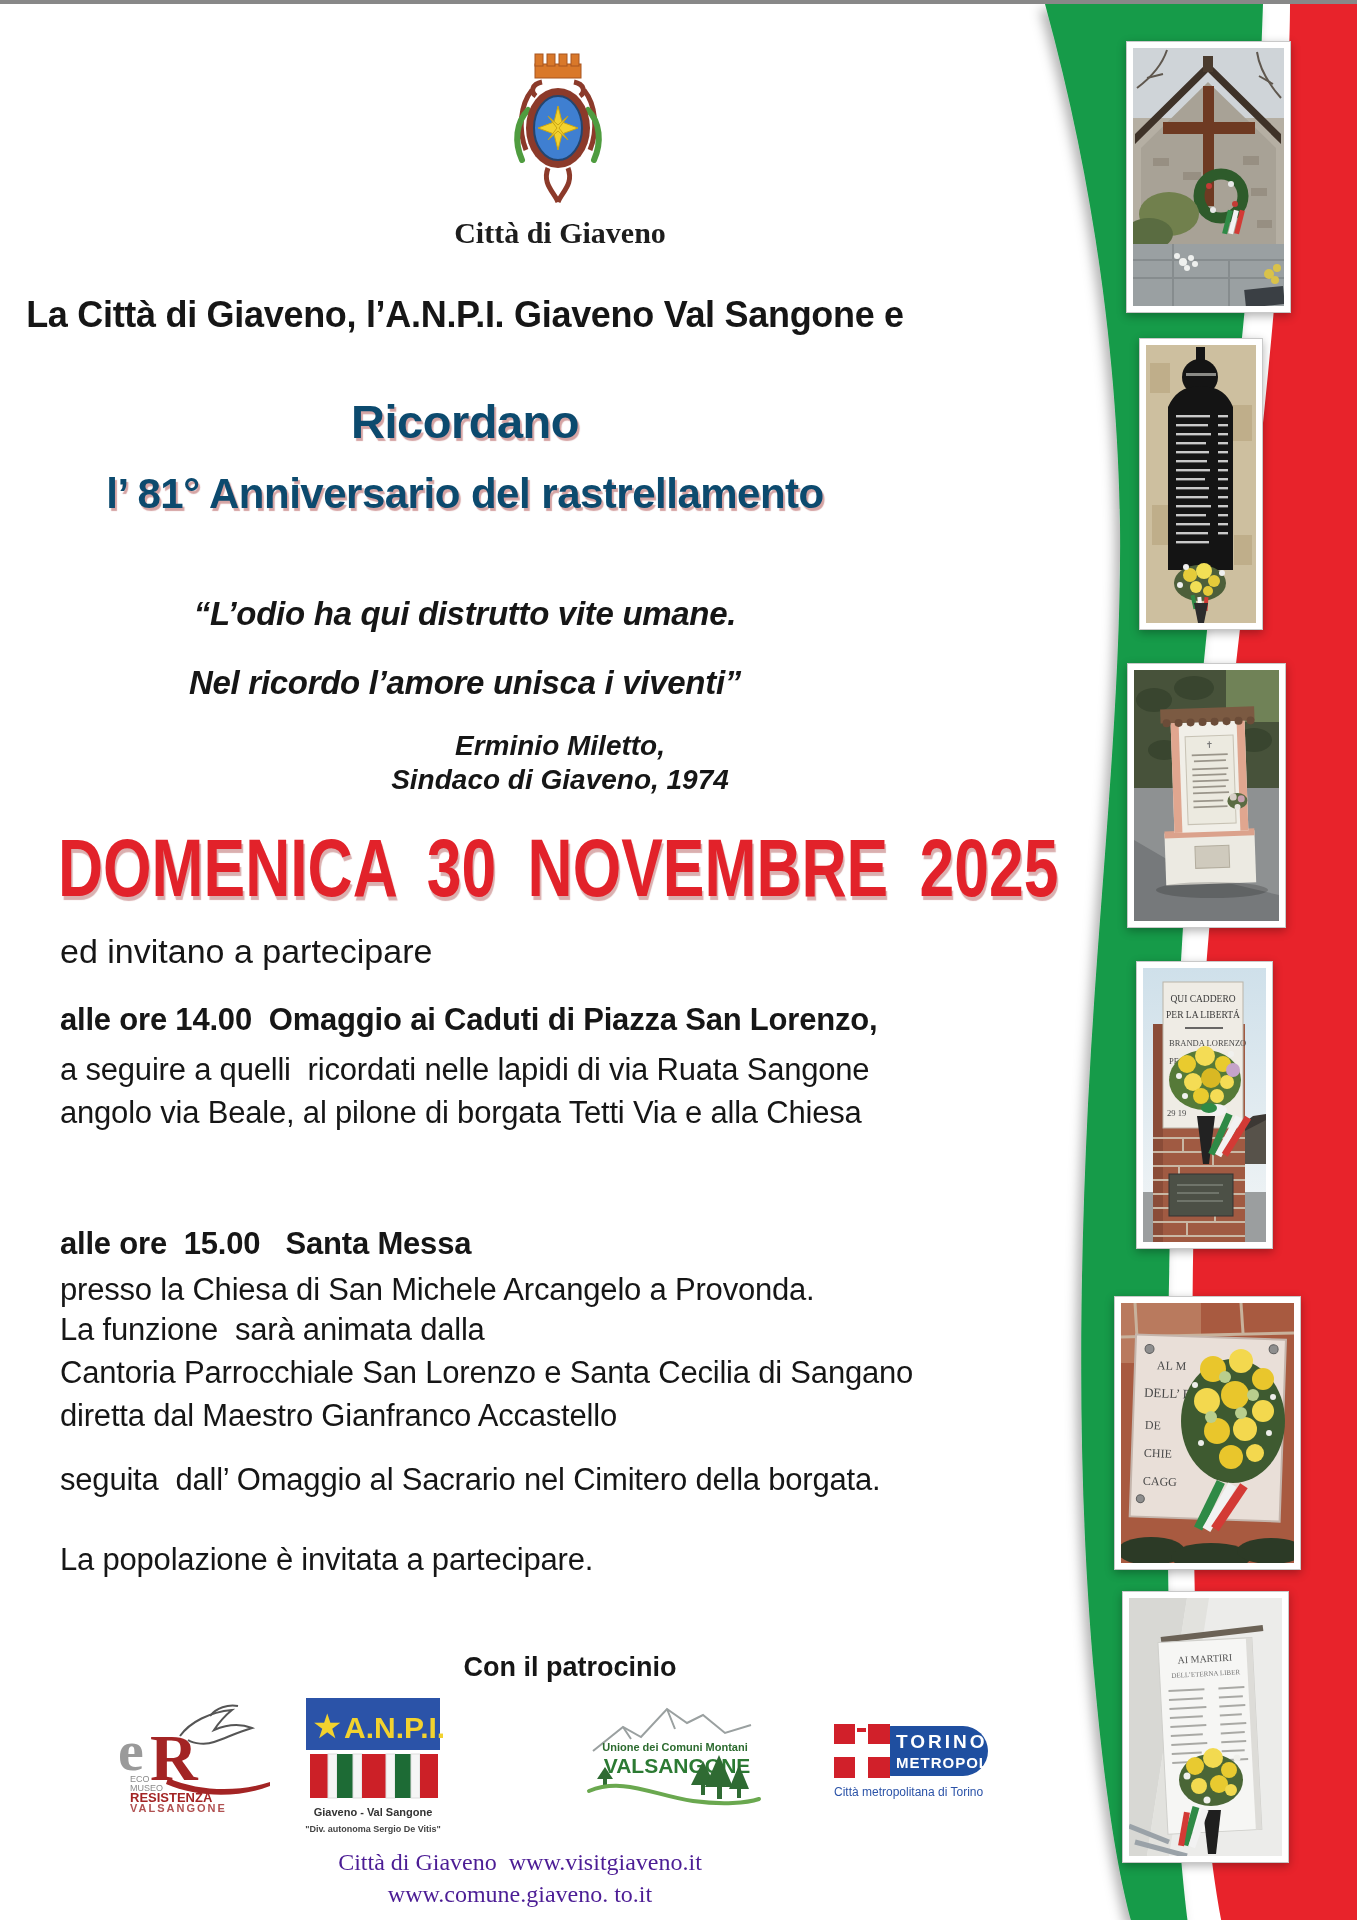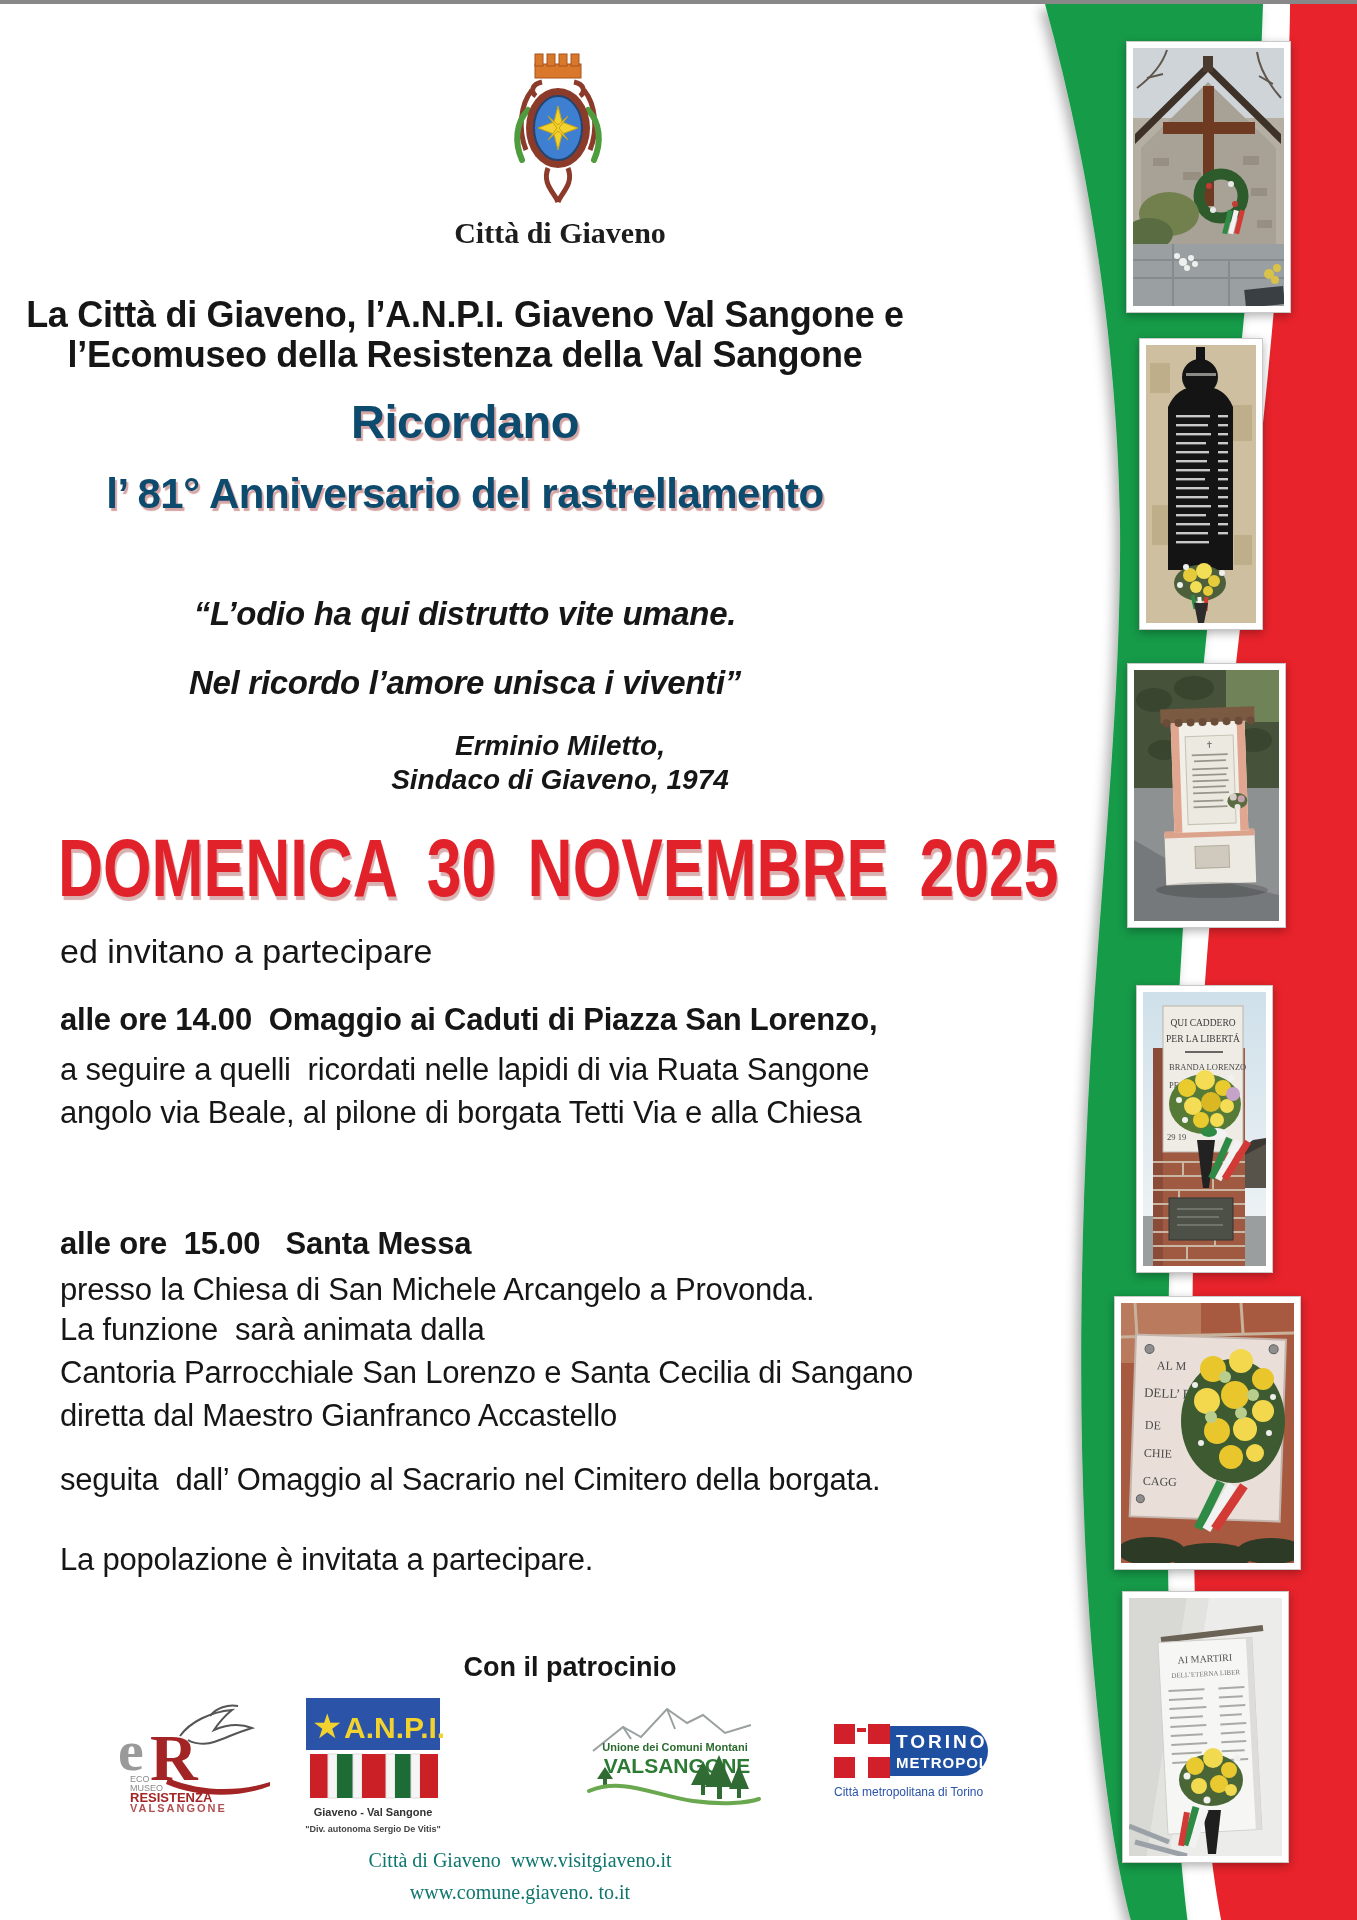--- a/index.html
+++ b/index.html
@@ -22,21 +22,21 @@
   .quote{font-style:italic;font-weight:600;font-size:33px;letter-spacing:-.3px;}
   .attr{font-style:italic;font-weight:700;font-size:28px;left:330px;width:460px;text-align:center;}
   .headline{color:#e2222a;font-weight:700;font-size:80px;letter-spacing:0px;word-spacing:18px;
             transform:scale(.78,1.02);transform-origin:0 0;white-space:nowrap;
             text-shadow:2px 3px 1px rgba(150,25,25,.35);}
   .body-t{font-size:31px;letter-spacing:-.2px;}
   .body-b{font-size:31px;font-weight:700;letter-spacing:-.2px;}
   .invite{font-size:34px;}
 
   .patronage{font-size:27px;font-weight:600;}
-  .footer-t{font-family:"Liberation Serif", serif;font-size:20px;color:#0f766e;text-align:center;width:760px;left:140px;}
+  .footer-t{font-family:"Liberation Serif", serif;font-size:24px;color:#4c1d95;text-align:center;width:760px;left:140px;}
 
   .photo{position:absolute;background:#fff;padding:6px;border:1px solid #c9c9c9;
          box-shadow:0 3px 9px rgba(0,0,0,.30);}
   .photo svg{display:block;}
 
   .flag-svg{position:absolute;left:0;top:0;}
   .logo{position:absolute;}
 </style>
 </head>
 <body>
@@ -92,21 +92,20 @@
     <ellipse cx="56" cy="78" rx="32" ry="40" fill="#8c3a2a"></ellipse>
     <ellipse cx="56" cy="78" rx="24" ry="32" fill="#3f7fd1" stroke="#24456f" stroke-width="2"></ellipse>
     <g fill="#f2d22e" stroke="#caa312" stroke-width="1">
       <polygon points="56,56 60,72 76,78 60,84 56,100 52,84 36,78 52,72"></polygon>
       <polygon points="46,66 56,75 66,66 57,78 66,90 56,81 46,90 55,78"></polygon>
     </g>
   </svg>
   <div class="abs crest-caption line" style="left:360px;top:212px;width:400px;text-align:center">Città di Giaveno</div>
 
   <div class="abs center-col intro line" style="top:290px">La Città di Giaveno, l’A.N.P.I. Giaveno Val Sangone e</div>
-  <div class="abs center-col intro line" style="top:330px">l’Ecomuseo della Resistenza della Val Sangone</div>
 
   <div class="abs center-col red-head ricordano line" style="top:390px">Ricordano</div>
   <div class="abs center-col red-head anniv line" style="top:466px">l’ 81° Anniversario del rastrellamento</div>
 
   <div class="abs center-col quote line" style="top:591px">“L’odio ha qui distrutto vite umane.</div>
   <div class="abs center-col quote line" style="top:660px">Nel ricordo l’amore unisca i viventi”</div>
   <div class="abs attr line" style="top:726px">Erminio Miletto,</div>
   <div class="abs attr line" style="top:760px">Sindaco di Giaveno, 1974</div>
 
   <div class="abs headline line" style="left:58px;top:818px">DOMENICA 30 NOVEMBRE 2025</div>
@@ -373,21 +372,21 @@
           <ellipse cx="104" cy="132" rx="10" ry="8" fill="#5a6b42"></ellipse>
           <circle cx="100" cy="128" r="3.5" fill="#d8d0c8"></circle>
             <circle cx="108" cy="130" r="3.5" fill="#c7a0b0"></circle>
             <circle cx="104" cy="138" r="3" fill="#e8e4de"></circle>
         </g>
       </g>
       <ellipse cx="78" cy="220" rx="56" ry="8" fill="rgba(0,0,0,.18)"></ellipse>
     </svg>
   </div>
 
-  <div class="photo" style="left:1136px;top:981px">
+  <div class="photo" style="left:1136px;top:957px">
     <svg width="123" height="274" viewBox="0 0 123 274">
       <defs>
         <linearGradient id="sky4" x1="0" y1="0" x2="0" y2="1">
           <stop offset="0" stop-color="#cfe0ea"></stop>
             <stop offset="1" stop-color="#f2f5f6"></stop>
         </linearGradient>
       </defs>
       <rect width="123" height="274" fill="url(#sky4)"></rect>
       <polygon points="96,160 123,150 123,196 96,196" fill="#57524a"></polygon>
       <polygon points="92,162 110,148 123,146 123,152 96,166" fill="#3c3834"></polygon>

